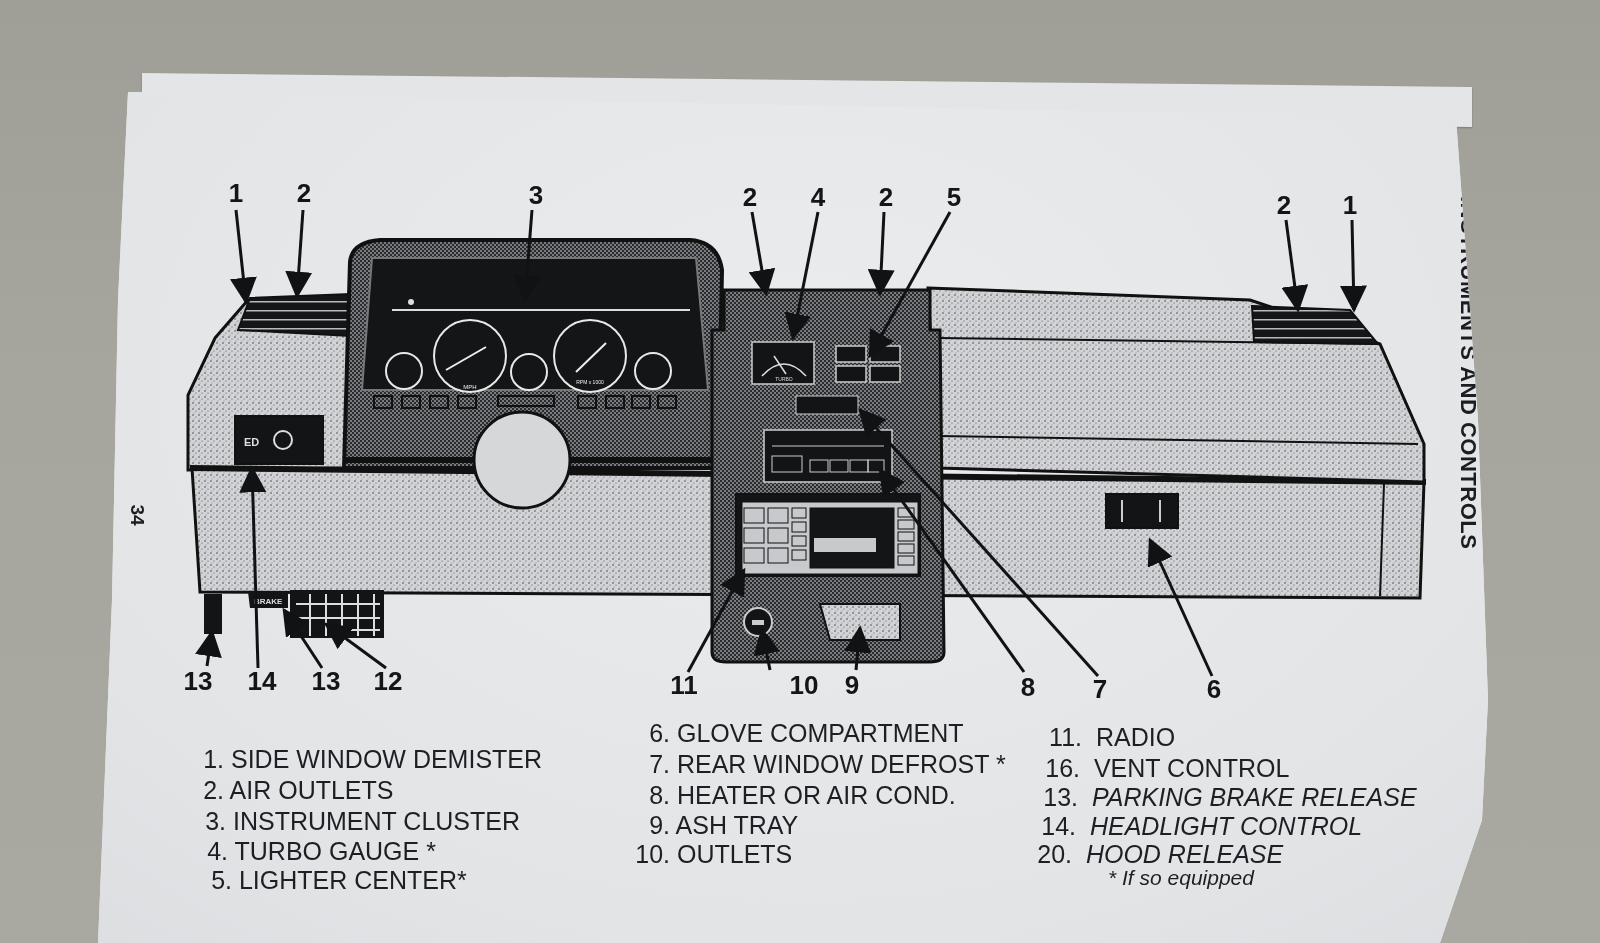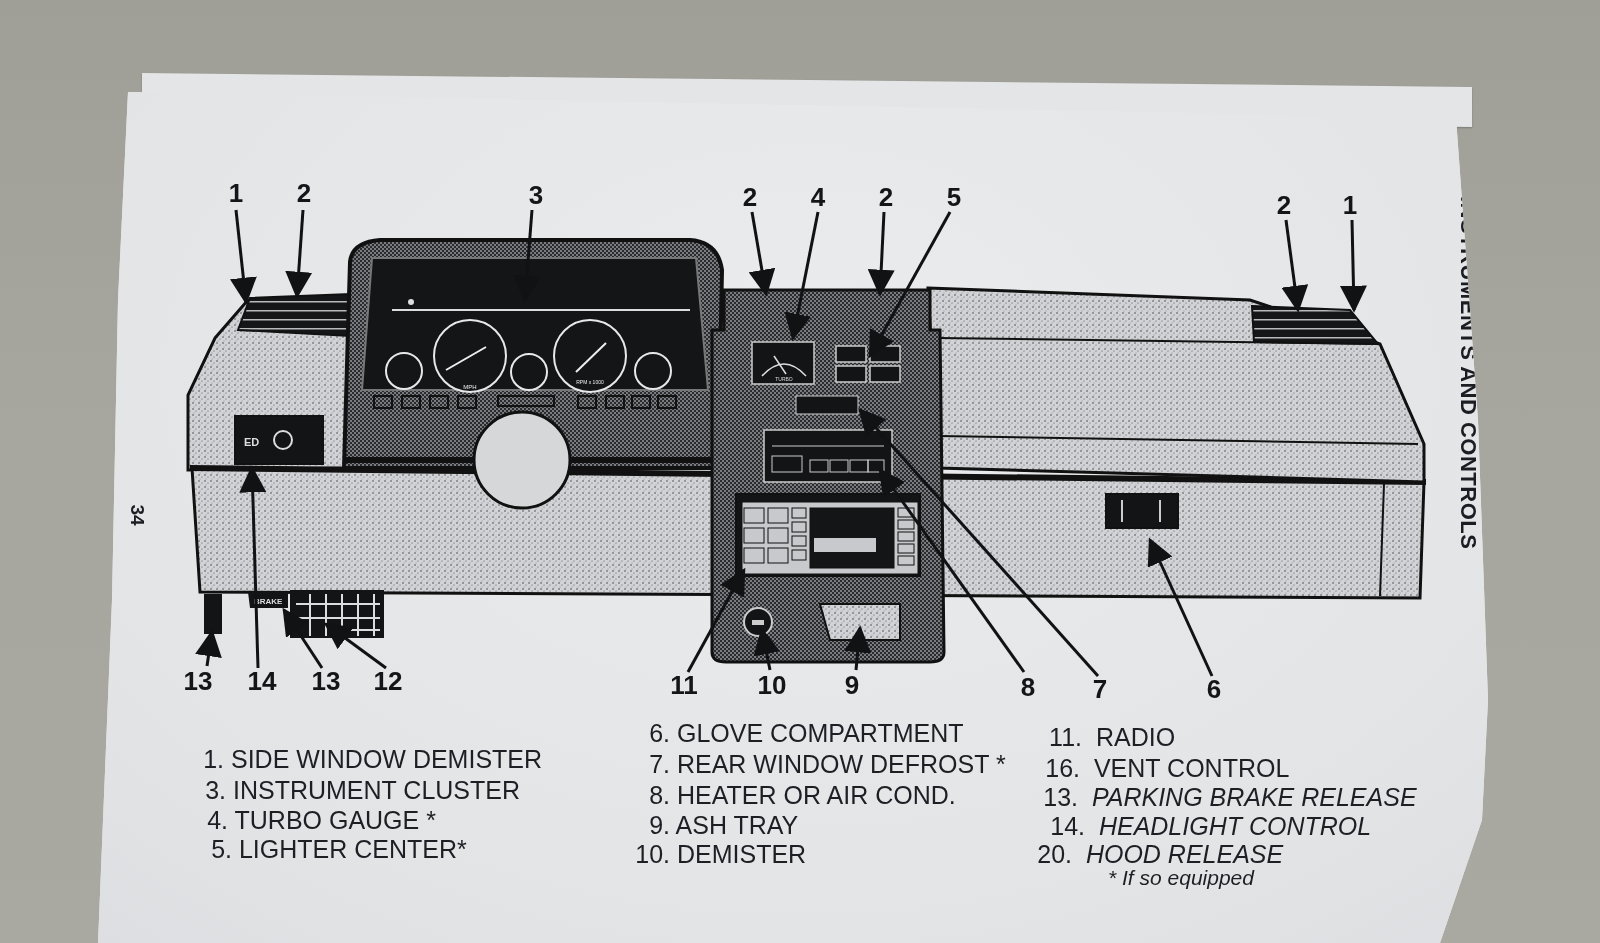--- a/index.html
+++ b/index.html
@@ -221,46 +221,47 @@
   <span class="callout" style="left:886px; top:182px;">2</span>
   <span class="callout" style="left:954px; top:182px;">5</span>
   <span class="callout" style="left:1284px; top:190px;">2</span>
   <span class="callout" style="left:1350px; top:190px;">1</span>
 
   <span class="callout" style="left:198px; top:666px;">13</span>
   <span class="callout" style="left:262px; top:666px;">14</span>
   <span class="callout" style="left:326px; top:666px;text-align:right;">13</span>
   <span class="callout" style="left:388px; top:666px;text-align:right;">12</span>
   <span class="callout" style="left:684px; top:670px;">11</span>
-  <span class="callout" style="left:772px; top:670px;">10</span>
+  <span class="callout" style="left:804px; top:670px;">10</span>
   <span class="callout" style="left:852px; top:670px;">9</span>
   <span class="callout" style="left:1028px; top:672px;">8</span>
   <span class="callout" style="left:1100px; top:674px;">7</span>
   <span class="callout" style="left:1214px; top:674px;">6</span>
 
   <div class="side-title">INSTRUMENTS AND CONTROLS</div>
   <div class="page-num">34</div>
 
   <div class="legend" style="left:184px; top:744px;">
     <div class="row" style="margin-left:0px"><span class="num" style="width:40px">1.</span> <span>SIDE WINDOW DEMISTER</span></div>
+    <div class="row" style="margin-left:0px"><span class="num" style="width:40px">2.</span> <span>AIR OUTLETS</span></div>
     <div class="row" style="margin-left:2px"><span class="num" style="width:40px">3.</span> <span>INSTRUMENT CLUSTER</span></div>
     <div class="row" style="margin-left:4px; margin-top:-1px"><span class="num" style="width:40px">4.</span> <span>TURBO GAUGE *</span></div>
     <div class="row" style="margin-left:8px; margin-top:-2px"><span class="num" style="width:40px">5.</span> <span>LIGHTER CENTER*</span></div>
   </div>
 
   <div class="legend" style="left:622px; top:718px;">
     <div class="row" style="margin-left:6px"><span class="num" style="width:42px">6.</span> <span>GLOVE COMPARTMENT</span></div>
     <div class="row" style="margin-left:6px"><span class="num" style="width:42px">7.</span> <span>REAR WINDOW DEFROST *</span></div>
     <div class="row" style="margin-left:6px"><span class="num" style="width:42px">8.</span> <span>HEATER OR AIR COND.</span></div>
     <div class="row" style="margin-left:6px; margin-top:-1px"><span class="num" style="width:42px">9.</span> <span>ASH TRAY</span></div>
-    <div class="row" style="margin-left:0px; margin-top:-2px"><span class="num" style="width:48px">10.</span> <span>DEMISTER</span></div>
+    <div class="row" style="margin-left:0px; margin-top:-2px"><span class="num" style="width:48px">10.</span> <span>OUTLETS</span></div>
   </div>
 
   <div class="legend" style="left:1034px; top:722px;">
     <div class="row" style="margin-left:6px"><span class="num" style="width:42px">11.</span> &nbsp;<span>RADIO</span></div>
     <div class="row" style="margin-left:4px"><span class="num" style="width:42px">16.</span> &nbsp;<span>VENT CONTROL</span></div>
     <div class="row" style="margin-left:2px; font-style:italic; margin-top:-2px"><span class="num" style="width:42px; font-style:normal">13.</span> &nbsp;<span>PARKING BRAKE RELEASE</span></div>
-    <div class="row" style="margin-left:9px; font-style:italic; margin-top:-2px"><span class="num" style="width:42px; font-style:normal">14.</span> &nbsp;<span>HEADLIGHT CONTROL</span></div>
+    <div class="row" style="margin-left:0px; font-style:italic; margin-top:-2px"><span class="num" style="width:42px; font-style:normal">14.</span> &nbsp;<span>HEADLIGHT CONTROL</span></div>
     <div class="row" style="margin-left:-4px; font-style:italic; margin-top:-3px"><span class="num" style="width:42px; font-style:normal">20.</span> &nbsp;<span>HOOD RELEASE</span></div>
   </div>
 
   <div class="footnote">* If so equipped</div>
 </div>
 
 </body></html>

